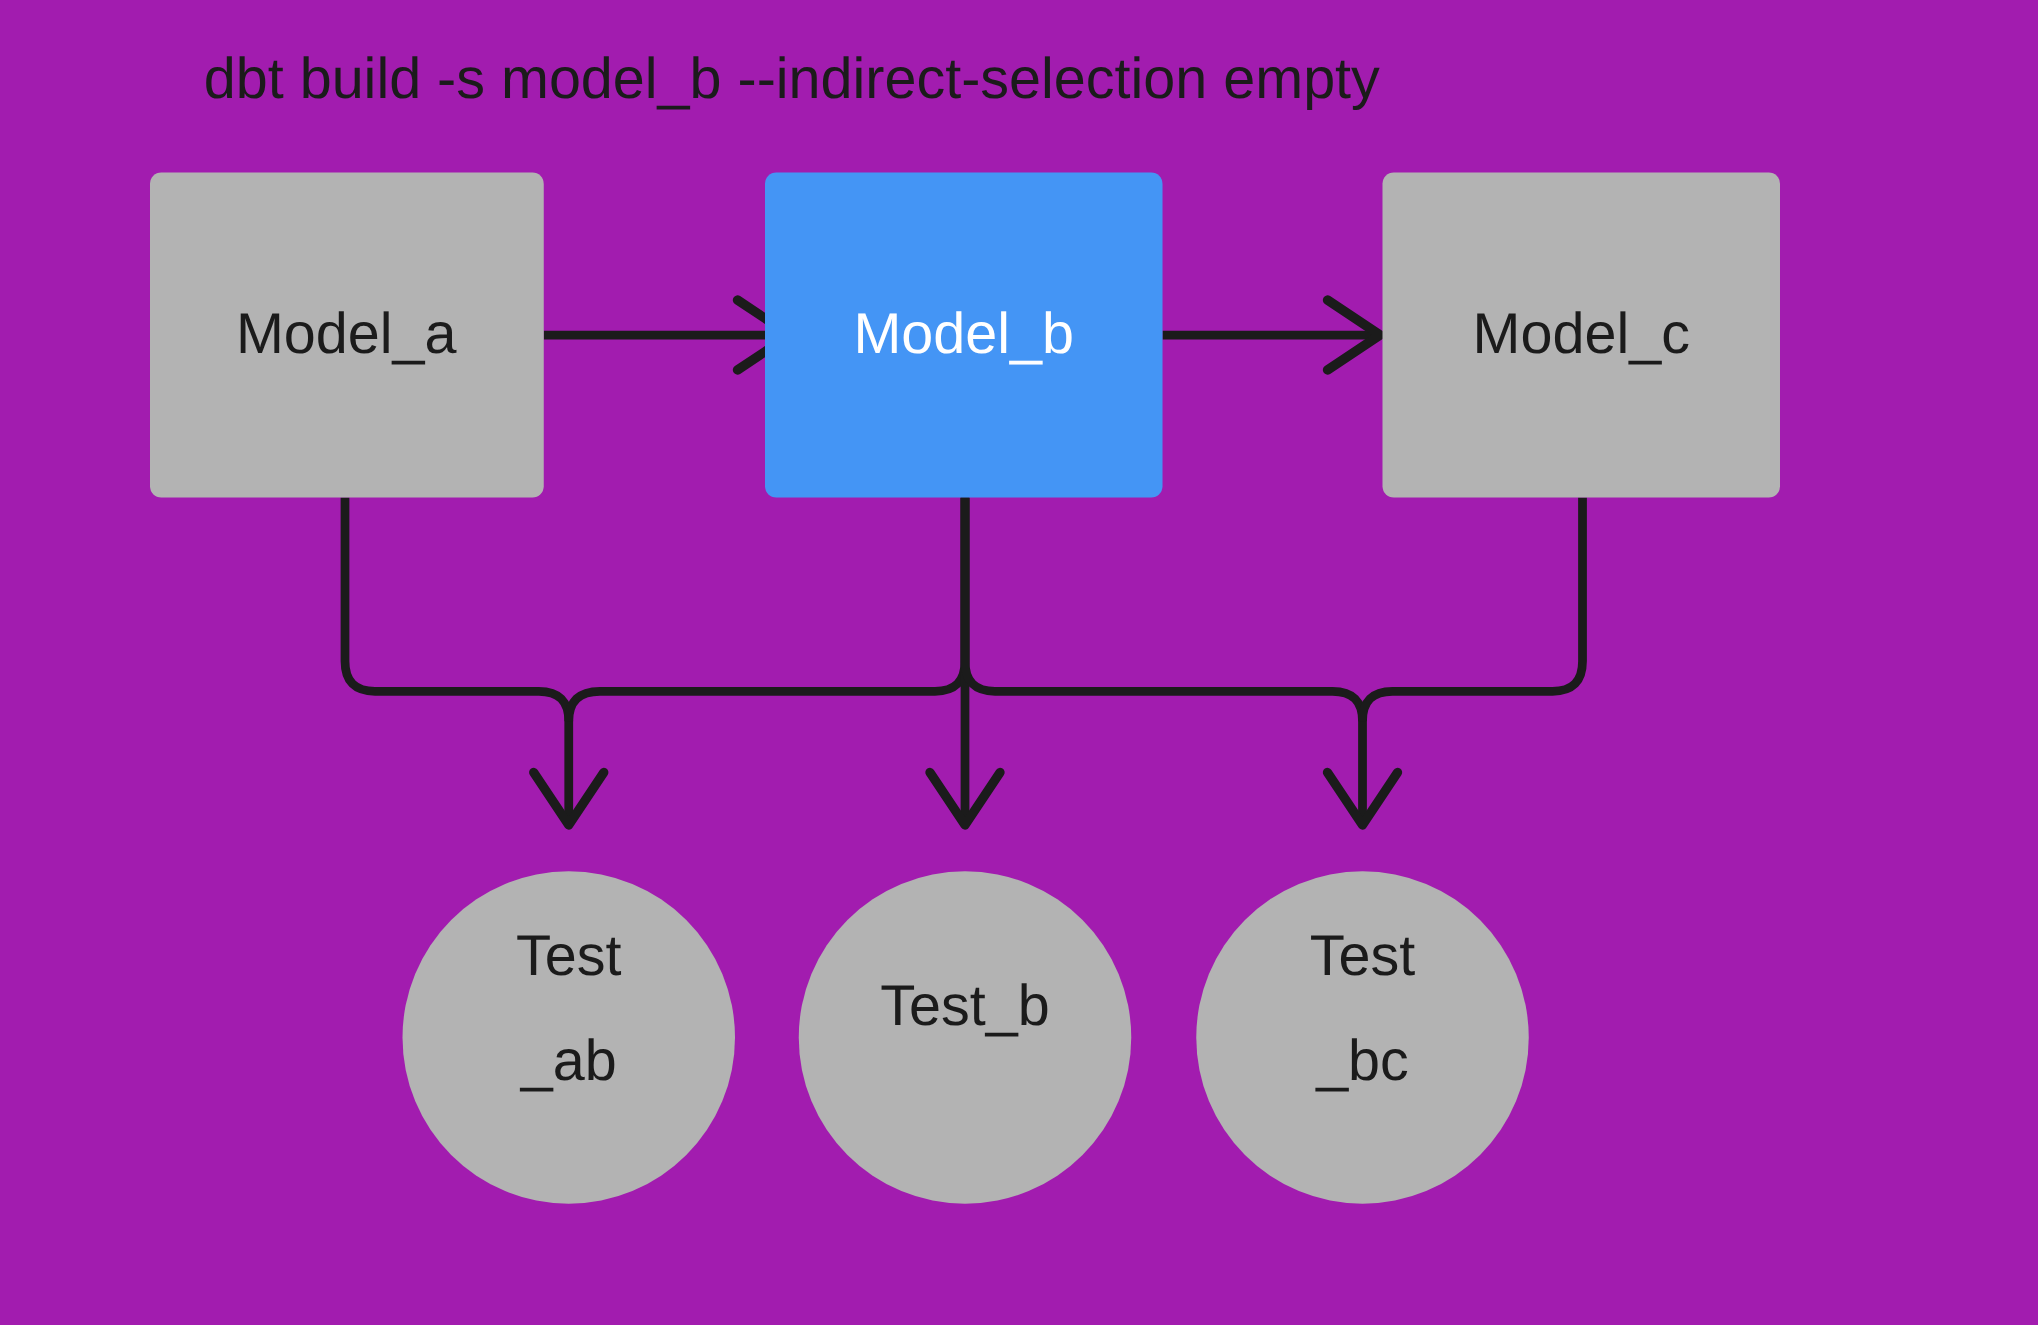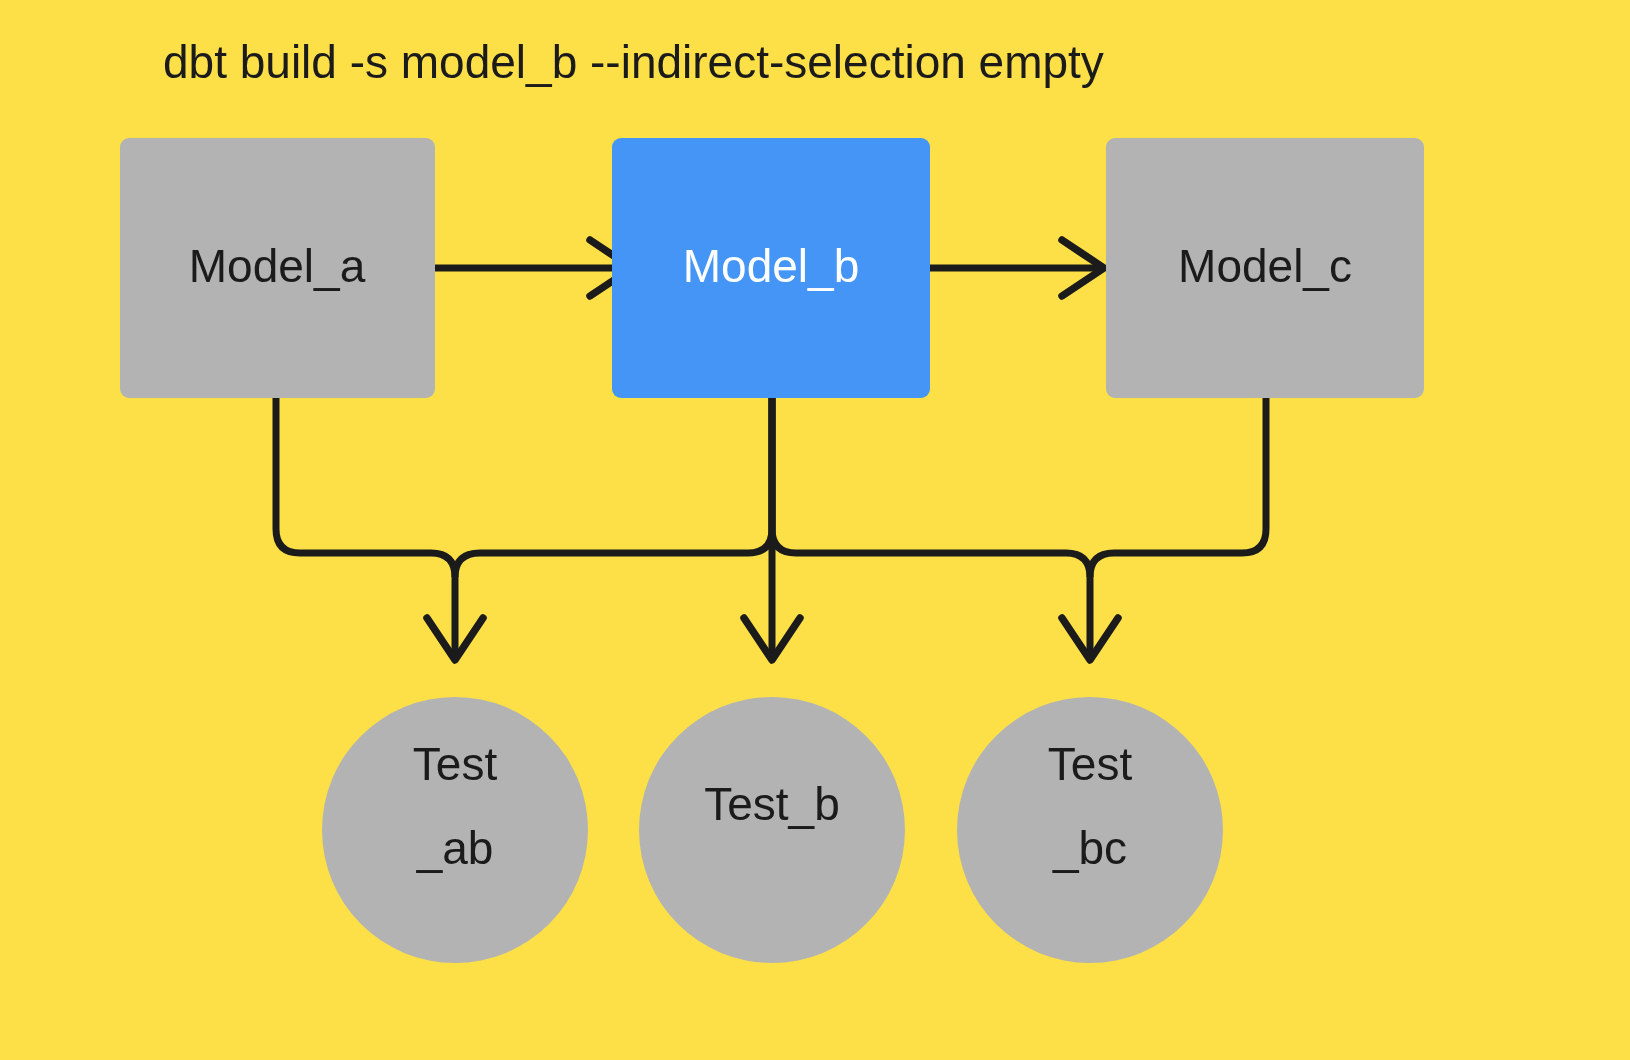--- a/index.html
+++ b/index.html
@@ -4,21 +4,21 @@
 <style>
   html, body {
     margin: 0;
     padding: 0;
     background: #ffffff;
   }
   #canvas {
     position: relative;
     width: 1630px;
     height: 1060px;
-    background: #fde047;
+    background: #a21caf;
     overflow: hidden;
     font-family: "Liberation Sans", sans-serif;
   }
   #diagram-svg {
     position: absolute;
     inset: 0;
     width: 1630px;
     height: 1060px;
     display: block;
   }

